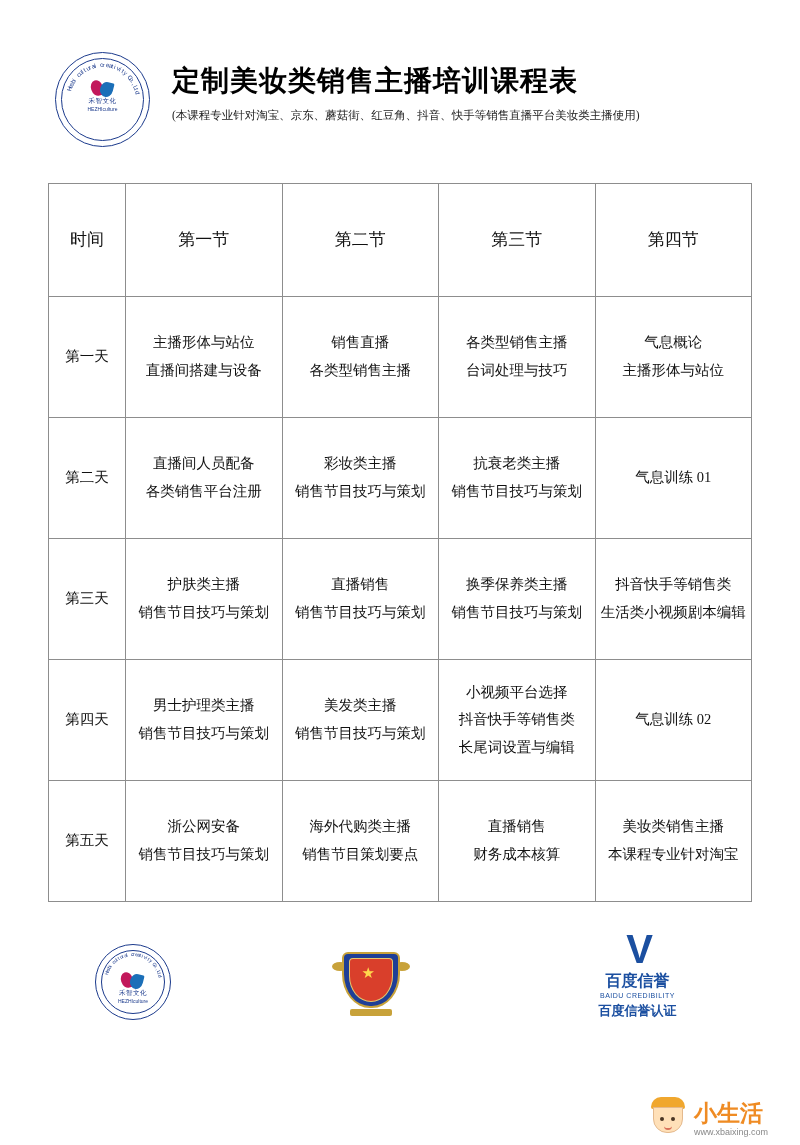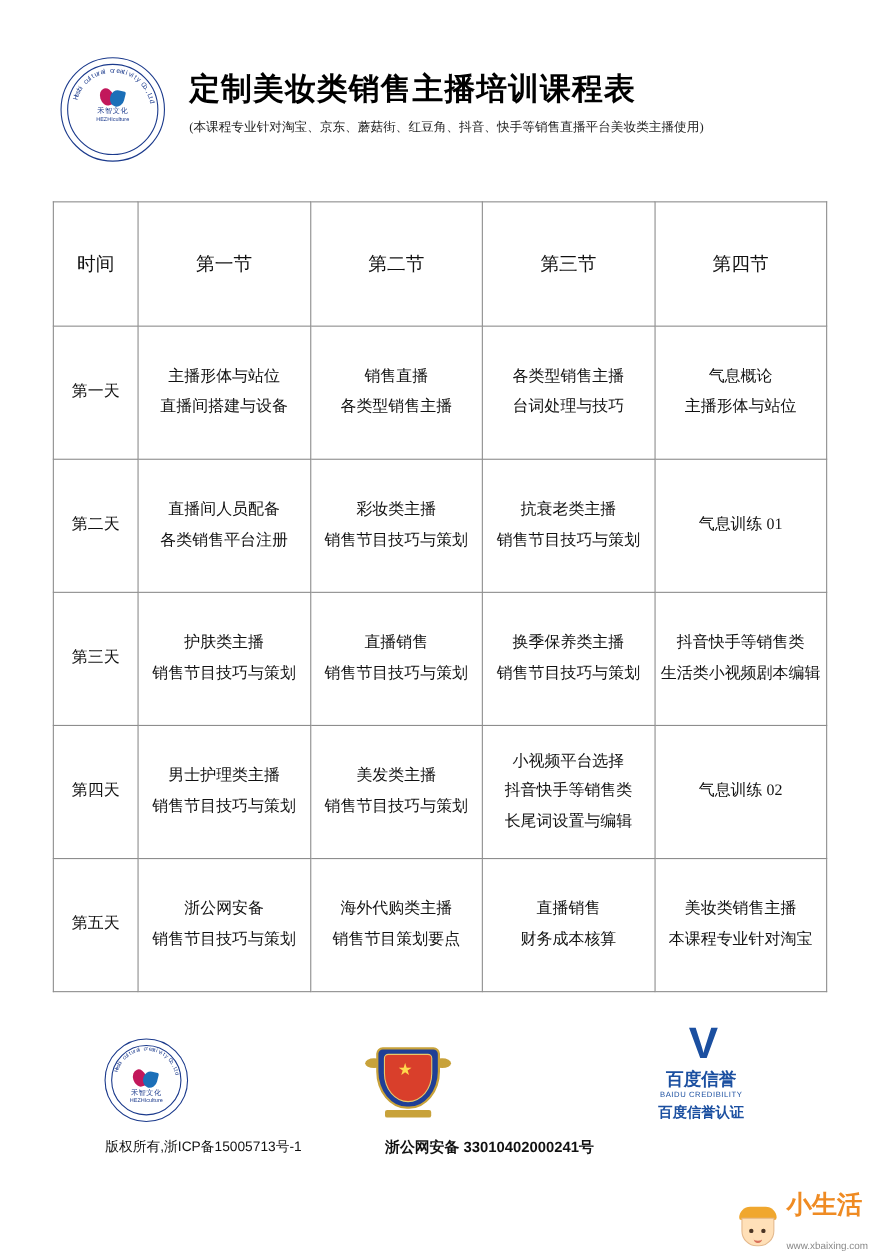--- a/index.html
+++ b/index.html
@@ -298,21 +298,21 @@
     font-weight: bold;
     color: #111;
     width: 260px;
     text-align: center;
   }
   .footer-texts .f-spacer { width: 160px; }
 
   
   .watermark {
     position: absolute;
-    right: 11px;
+    right: 32px;
     bottom: 8px;
     display: flex;
     align-items: flex-end;
     justify-content: space-between;
   }
   .wm-face {
     width: 42px;
     height: 40px;
     position: relative;
     margin-right: 5px;
@@ -361,21 +361,21 @@
     font-weight: bold;
     color: #ef8b23;
     font-family: "Liberation Sans", sans-serif;
     line-height: 1;
   }
   .wm-text .wm-en {
     font-size: 9px;
     color: #888888;
     font-family: "Liberation Sans", sans-serif;
     text-align: right;
-    margin-top: 20px;
+    margin-top: 2px;
   }
 </style>
 </head>
 <body>
 
 <div class="header">
   <div class="logo-wrap mini-logo" style="width:95px;height:95px;flex:0 0 95px;">
     <div class="logo-circle"></div>
     <div class="logo-circle inner"></div>
     <div class="logo-arc-text" id="arc-top">
@@ -597,25 +597,20 @@
     </div>
 
     <div class="badge baidu">
       <div class="v-mark">V</div>
       <div class="bd-cn">百度信誉</div>
       <div class="bd-en">BAIDU CREDIBILITY</div>
       <div class="bd-sub">百度信誉认证</div>
     </div>
   </div>
 
-  <div class="footer-texts">
-    <div class="f-copyright">版权所有,浙ICP备15005713号-1</div>
-    <div class="f-icp">浙公网安备 33010402000241号</div>
-    <div class="f-spacer"></div>
-  </div>
 </div>
 
 <div class="watermark">
   <div class="wm-face">
     <div class="hat"></div>
     <div class="head"></div>
     <div class="eye l"></div>
     <div class="eye r"></div>
     <div class="mouth"></div>
   </div>

